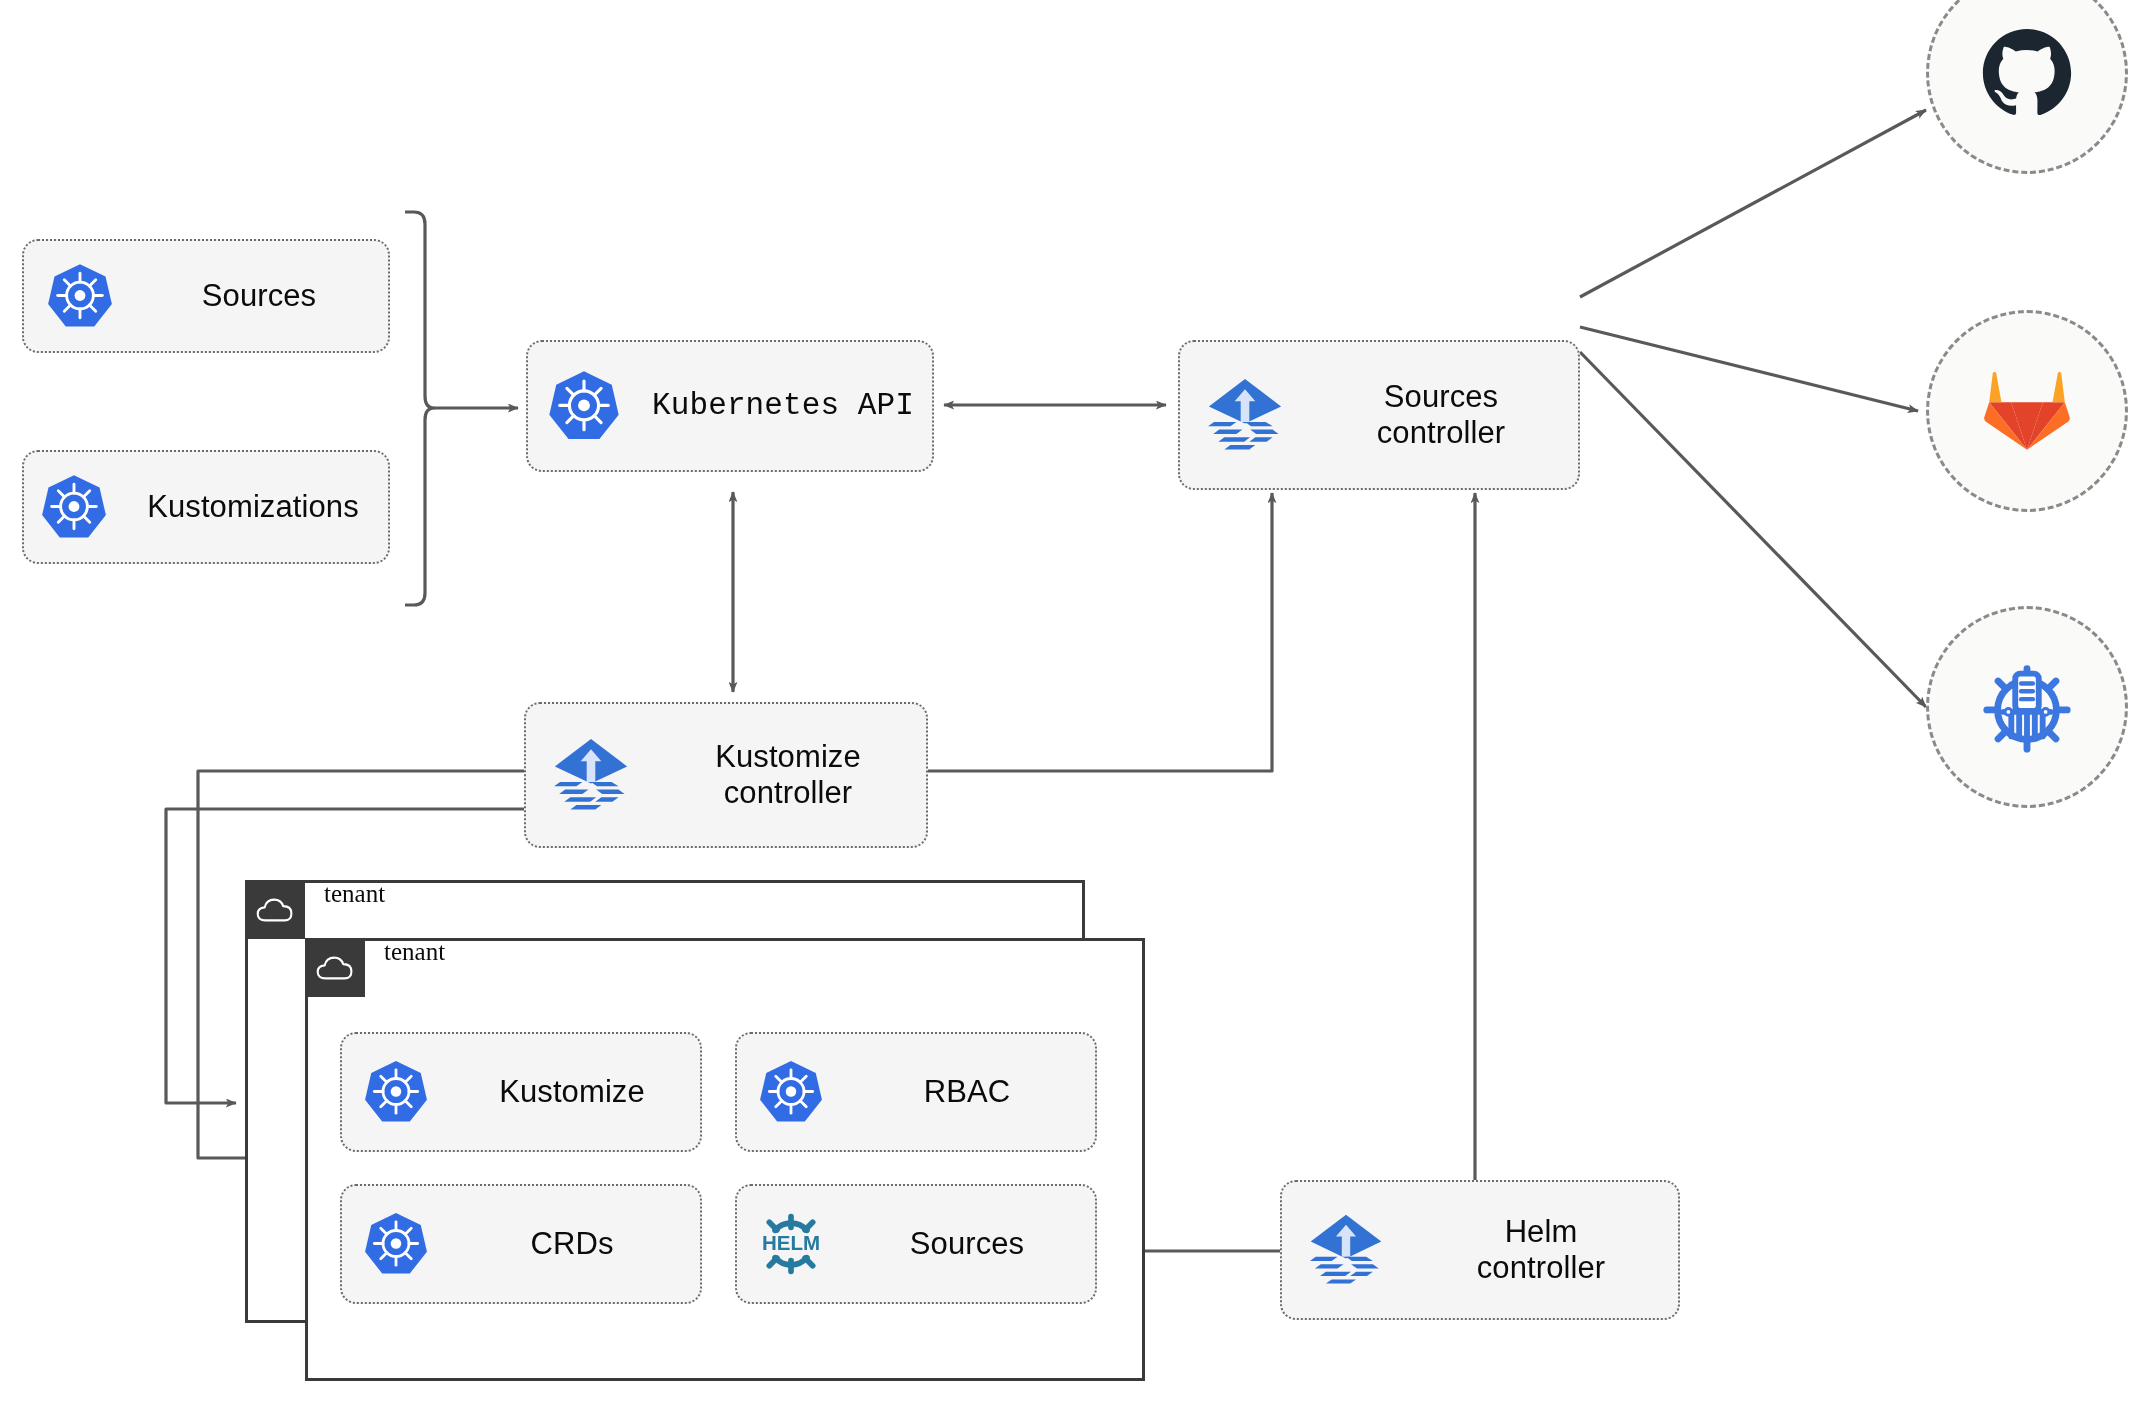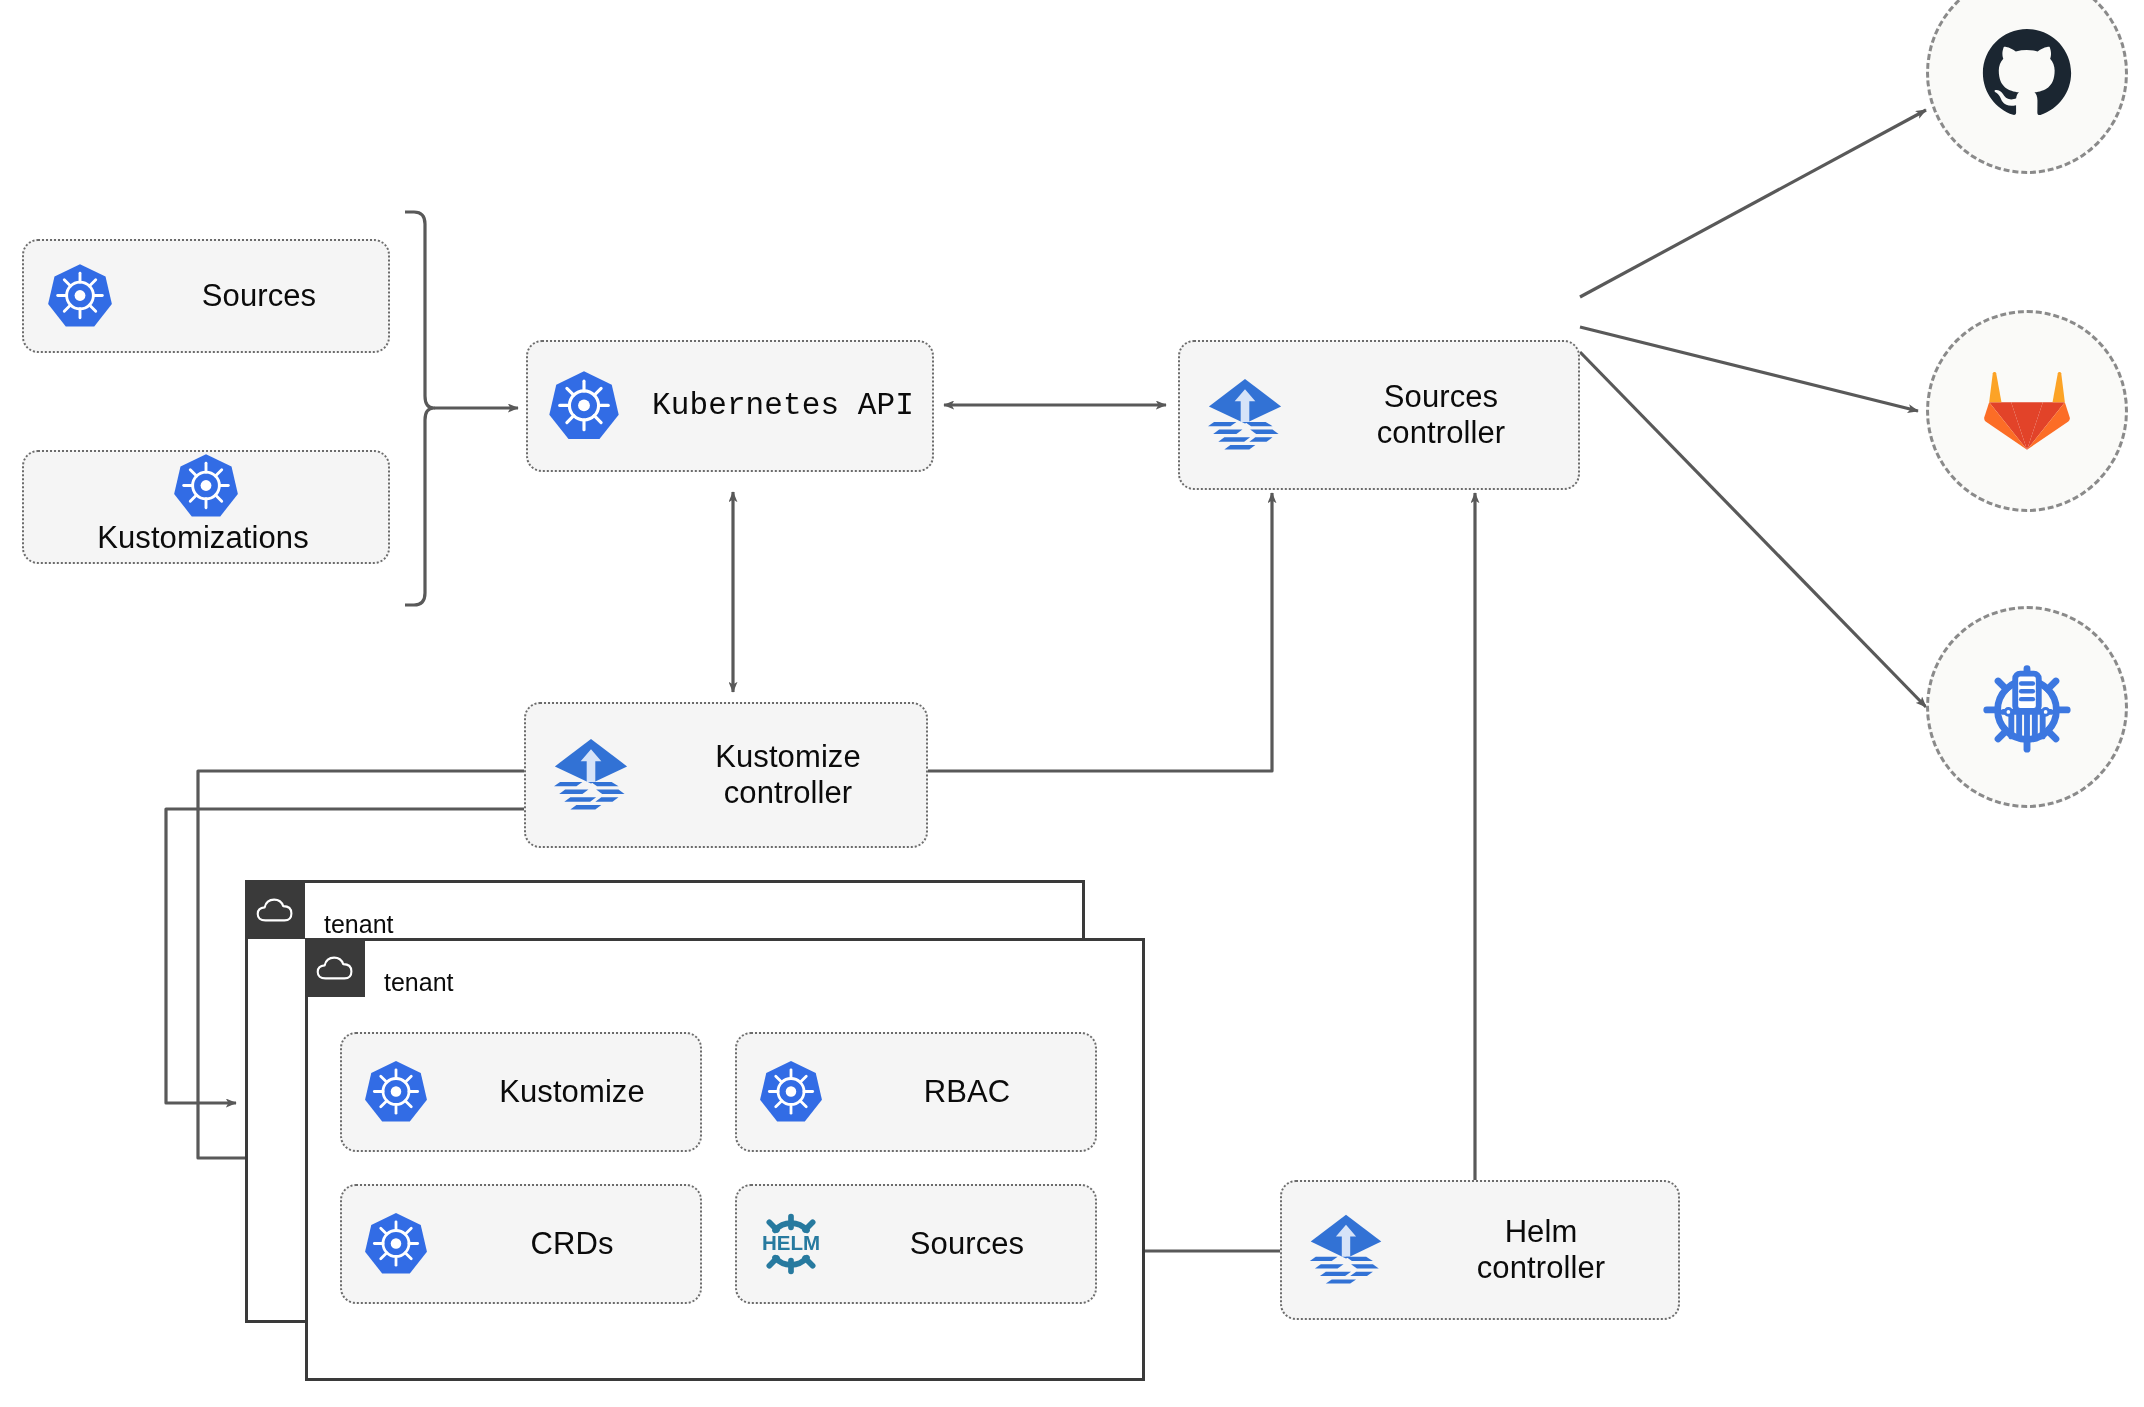--- a/index.html
+++ b/index.html
@@ -45,22 +45,23 @@
     box-sizing:border-box;
     background:#ffffff;
     border:3px solid #3a3a3a;
     z-index:3;
   }
   .tenant-tab{
     position:absolute;
     left:-3px; top:-3px;
     height:59px;
     display:flex;
-    align-items:flex-end;
+    align-items:flex-start;
     z-index:4;
+    font-family:Liberation Serif, serif;
   }
   .tenant-tab .cloudbox{
     width:60px;height:59px;
     background:#3a3a3a;
     display:flex;align-items:center;justify-content:center;
   }
   .tenant-tab .tname{
     color:#0b0b0b;
     font-size:25px;
     padding-left:19px;
@@ -138,21 +139,21 @@
             <path d="M40.9 40.4 L46.8 46.3"></path>
           <path d="M46.8 16.7 L40.9 22.6"></path>
             <path d="M23.1 40.4 L17.2 46.3"></path>
         </g>
         <circle cx="32" cy="31.5" r="5.1" fill="#ffffff"></circle>
       </svg>
     </span>
     <span class="lbl">Sources</span>
   </div>
 
-  <div class="node" style="left:22px;top:450px;width:368px;height:114px;flex-direction:column;">
+  <div class="node" style="left:22px;top:450px;width:368px;height:114px;">
     <span class="ico" style="width:100px;">
       <svg width="68" height="68" viewBox="0 0 64 64" aria-hidden="true">
         <path d="M32 2 L56 13.6 L62 39.6 L45.4 60.6 L18.6 60.6 L2 39.6 L8 13.6 Z" fill="#326CE5"></path>
         <g fill="none" stroke="#ffffff" stroke-width="2.7" stroke-linecap="round">
           <circle cx="32" cy="31.5" r="12.6"></circle>
           <path d="M32 10.5 L32 19"></path>
             <path d="M32 44 L32 52.5"></path>
           <path d="M11 31.5 L19.4 31.5"></path>
             <path d="M44.6 31.5 L53 31.5"></path>
           <path d="M17.2 16.7 L23.1 22.6"></path>

